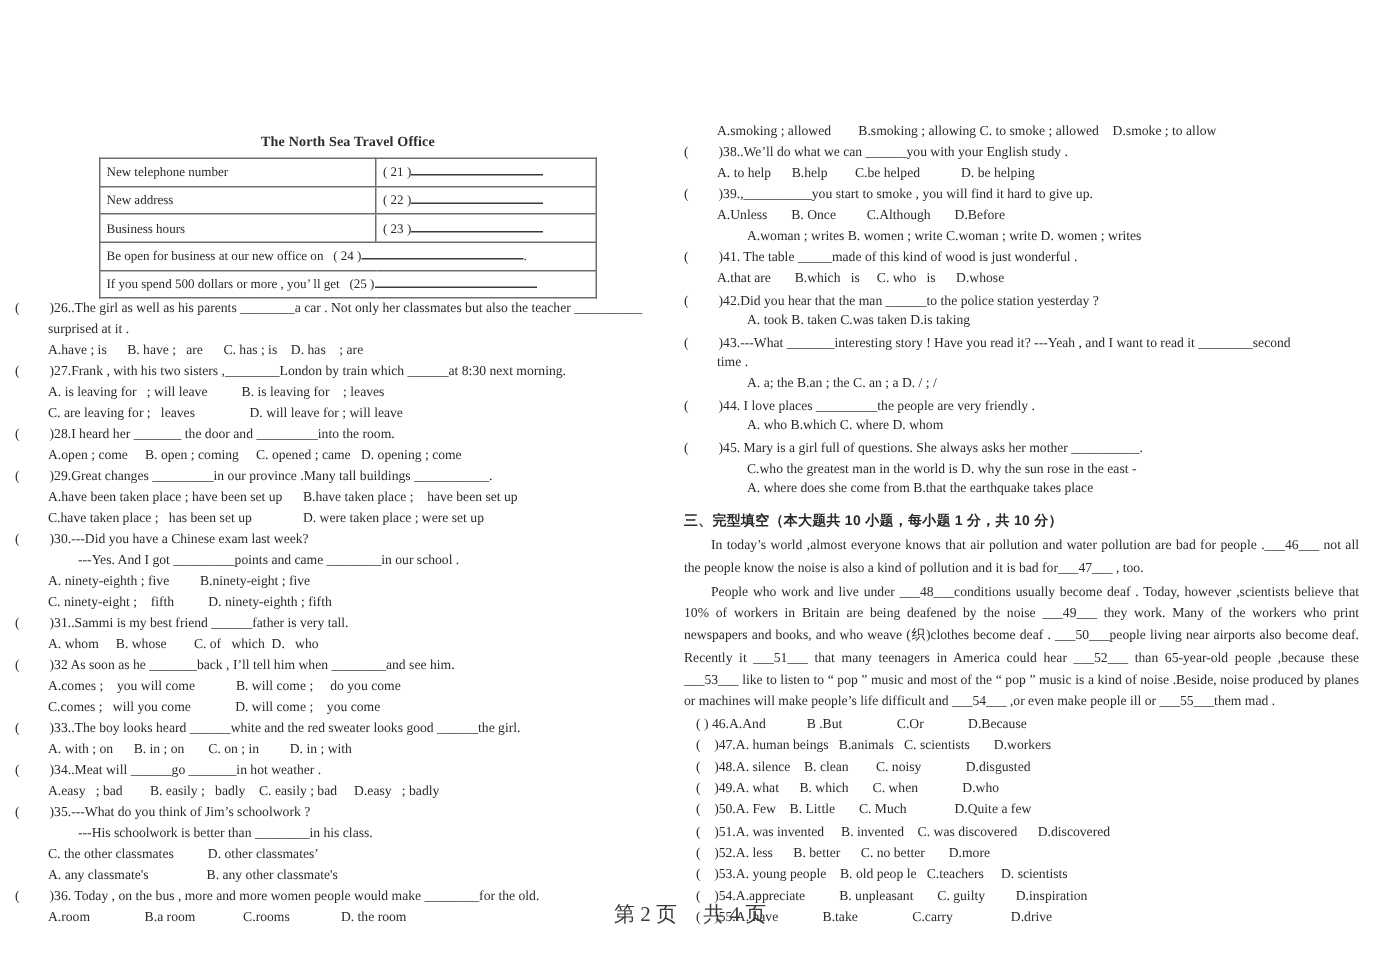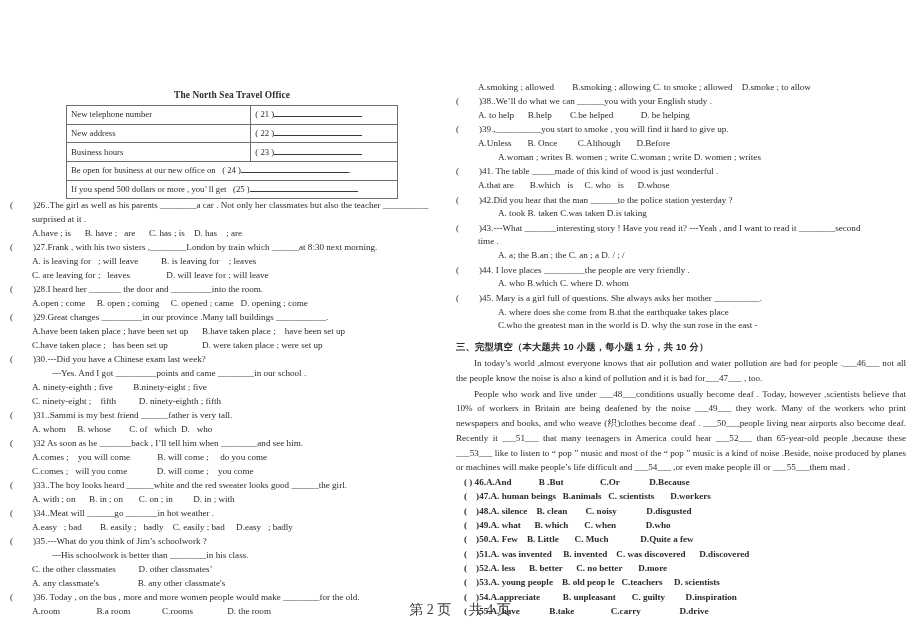--- a/index.html
+++ b/index.html
@@ -102,21 +102,21 @@
   }
 
   
   .para {
     text-align: justify;
     text-justify: inter-word;
     margin: 1px 0 0 0;
     line-height: 1.62;
   }
   .para.indent { text-indent: 18px; }
-  .cloze-opts { margin-top: 1px; font-weight: bold; }
+  .cloze-opts { margin-top: 1px; }
   .cloze-opts .q { padding-left: 8px; white-space: pre; }
 
   .footer {
     position: absolute;
     left: 0;
     right: 0;
     bottom: 18px;
     text-align: center;
     font-size: 14px;
     color: #3a3a3a;
@@ -256,22 +256,22 @@
         <div class="cont2">A. a;   the      B.an ; the        C. an ; a        D. / ; /</div>
       </div>
 
       <div class="q">
         <div class="q-stem">(<span class="paren"></span><span>)44.</span><span> I love places _________the people are very friendly .</span></div>
         <div class="cont2">A. who           B.which          C. where         D. whom</div>
       </div>
 
       <div class="q">
         <div class="q-stem">(<span class="paren"></span><span>)45.</span><span> Mary is a girl full of questions. She always asks her mother __________.</span></div>
+        <div class="cont2"> C.who the greatest man in the world is       D. why the sun rose in the east -</div>
         <div class="cont2">A. where does she come from             B.that the earthquake takes place</div>
-        <div class="cont2"> C.who the greatest man in the world is       D. why the sun rose in the east -</div>
       </div>
 
       <div class="sec-head cn">三、完型填空（本大题共 10 小题，每小题 1 分，共 10 分）</div>
 
       <div class="para indent">In today’s world ,almost everyone knows that air pollution and water pollution are bad for people .___46___ not all the people know the noise is also a kind of pollution and it is bad for___47___ , too.</div>
       <div class="para indent">People who work and live under ___48___conditions usually become deaf . Today, however ,scientists believe that 10% of   workers in Britain are being deafened by the noise ___49___ they work. Many of the workers who print newspapers and books, and who weave (织)clothes become deaf . ___50___people living near airports also become deaf. Recently it ___51___ that many teenagers in America could hear ___52___ than 65-year-old people ,because these ___53___ like to listen to “ pop ” music and most of the “ pop ” music is a kind of noise .Beside, noise produced by planes or machines will make people’s life difficult and ___54___ ,or even make people ill or ___55___them mad .</div>
 
       <div class="cloze-opts">
         <div class="q">( ) 46.A.And            B .But                C.Or             D.Because</div>
         <div class="q">(    )47.A. human beings   B.animals   C. scientists       D.workers</div>

